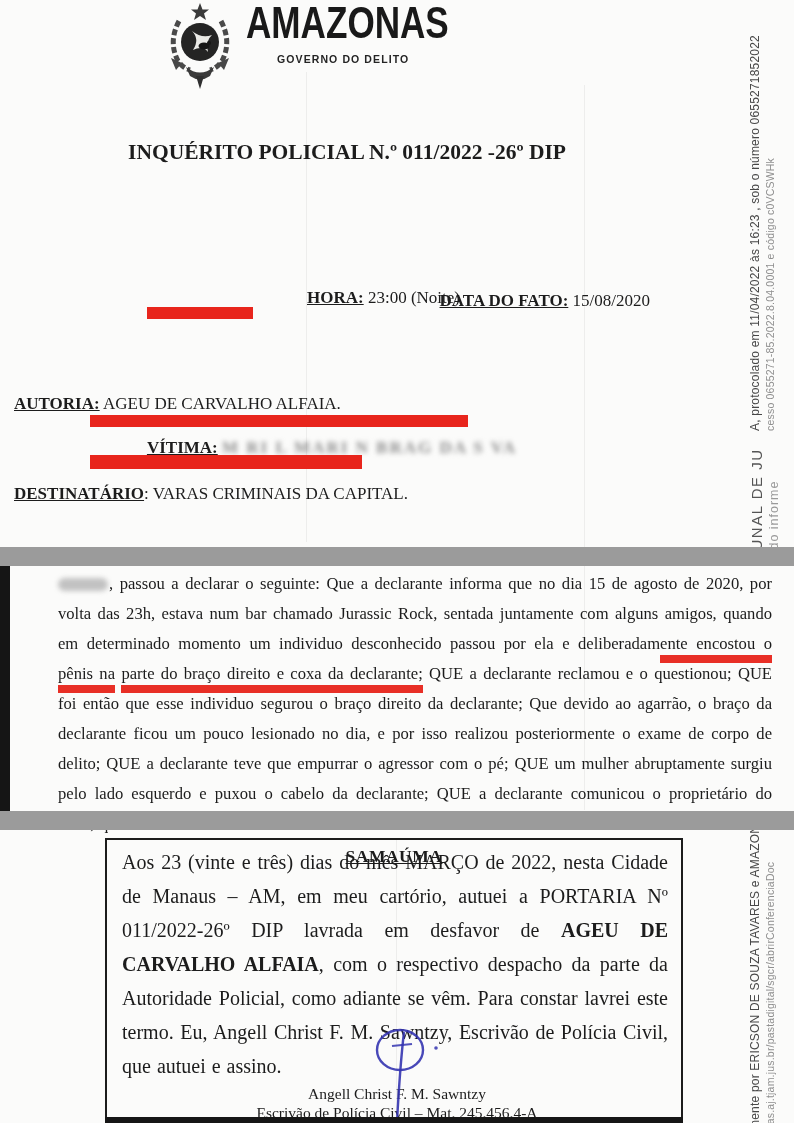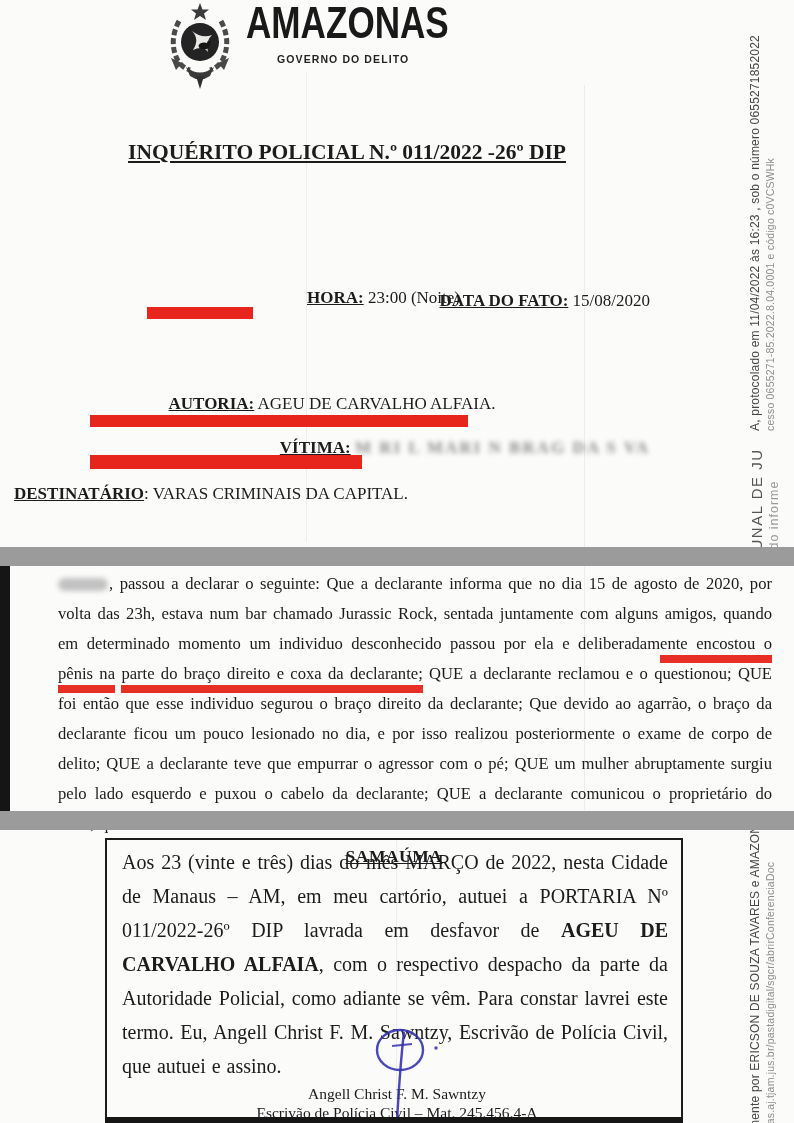--- a/index.html
+++ b/index.html
@@ -15,22 +15,22 @@
   .title{position:absolute;left:0;top:140px;width:694px;text-align:center;
          font-weight:bold;font-size:21.5px;}
   
   .field{position:absolute;left:14px;width:636px;font-size:17px;line-height:25px;
          text-align:justify;}
   .lbl{font-weight:bold;text-decoration:underline;}
   .f-delito{top:213px;word-spacing:2px;}
   .f-data{top:288px;text-align:right;}
   .f-hora{position:absolute;left:307px;top:288px;font-size:17px;text-align:left;}
   .f-local{top:331px;word-spacing:4px;}
-  .f-autoria{top:391px;text-align:center;}
-  .f-vitima{top:435px;text-align:right;}
+  .f-autoria{top:391px;text-align:left;}
+  .f-vitima{top:435px;text-align:center;}
   .f-dest{top:481px;text-align:left;}
   .blurred-name{filter:blur(2.4px);color:#8d8d8d;font-weight:bold;letter-spacing:2px;}
   .redbar{position:absolute;background:#e8251c;z-index:6;}
   .rb-date{left:147px;top:307px;width:106px;height:12px;}
   .rb-autoria{left:90px;top:415px;width:378px;height:12px;}
   .rb-vitima{left:90px;top:455px;width:272px;height:14px;}
   
   .graybar{position:absolute;left:0;width:794px;height:19px;background:#9b9b9b;z-index:5;}
   .g1{top:547px;} .g2{top:811px;}
   .left-edge{position:absolute;left:0;top:566px;width:10px;height:245px;background:#151515;z-index:4;}
@@ -83,21 +83,21 @@
       <path d="M29 29 q8 8 1 19 q10 -5 15 2 q-3 -11 4 -17 q-10 4 -20 -4" fill="#e9e9e6"></path>
       <ellipse cx="41" cy="44" rx="5.5" ry="3.5" fill="#161616"></ellipse>
       <circle cx="46" cy="41" r="2" fill="#161616"></circle>
       <path d="M23 65 q14 11 28 0 l-4 9 q-10 7 -20 0 z" fill="#3a3a3a"></path>
       <path d="M33 74 l4 13 4 -13 z" fill="#2f2f2f"></path>
     </svg>
   </span>
   <div class="wordmark">AMAZONAS</div>
   <div class="gov">GOVERNO DO DELITO</div>
 
-  <h1 class="title" style="margin:0;text-decoration:underline;">INQUÉRITO POLICIAL N.º 011/2022 -26º DIP</h1>
+  <h1 class="title" style="margin:0;">INQUÉRITO POLICIAL N.º 011/2022 -26º DIP</h1>
 
 
   <div class="field f-data"><span class="lbl">DATA DO FATO:</span><span> 15/08/2020</span></div>
   <div class="f-hora"><span class="lbl">HORA:</span><span> 23:00 (Noite)</span></div>
 
 
   <div class="field f-autoria"><span class="lbl">AUTORIA:</span><span> AGEU DE CARVALHO ALFAIA.</span></div>
 
   <div class="field f-vitima"><span class="lbl">VÍTIMA:</span><span>&nbsp;</span><span class="blurred-name">M RI L MARI N BRAG DA S VA</span></div>
 

